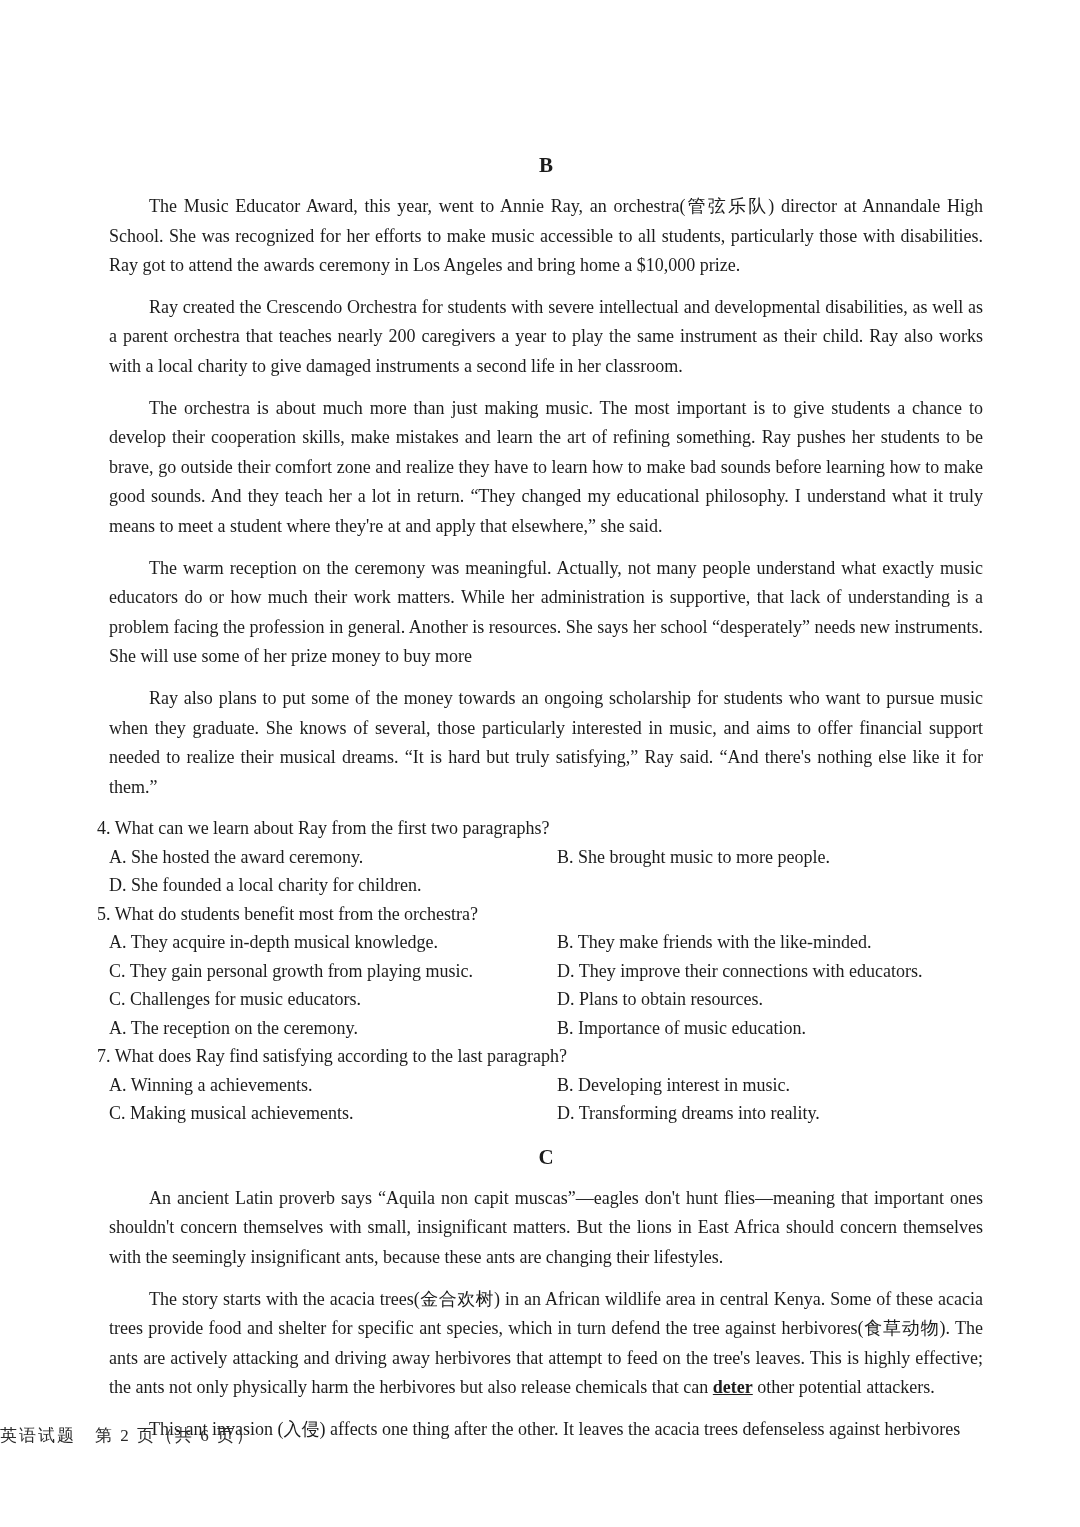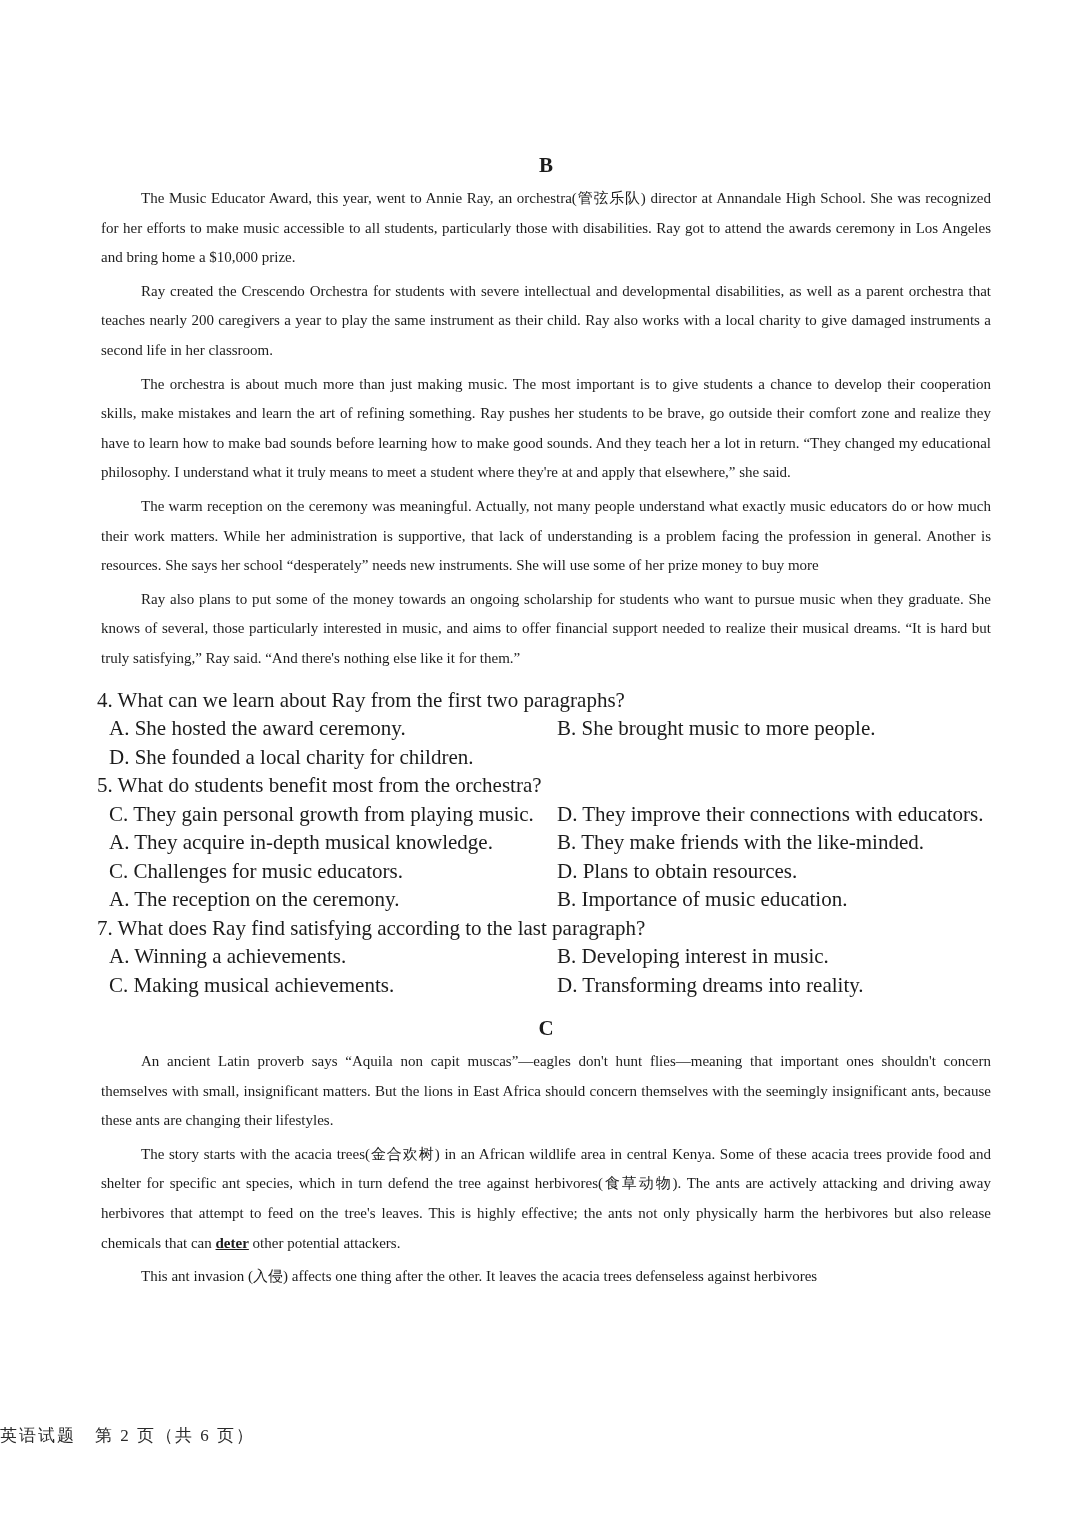--- a/index.html
+++ b/index.html
@@ -19,32 +19,32 @@
     text-align: center;
     font-weight: bold;
     font-size: 21px;
     line-height: 30px;
   }
   .section-heading.c-head {
     margin-top: 14px;
     margin-bottom: 2px;
   }
   p.para {
-    margin: 4px;
+    margin: 12px;
     text-indent: 40px;
     text-align: justify;
-    font-size: 15px;
+    font-size: 18px;
     line-height: 29.6px;
   }
   .keyword {
     font-weight: bold;
     text-decoration: underline;
   }
   .questions {
-    font-size: 21px;
+    font-size: 18px;
     line-height: 28.5px;
     margin-top: 12px;
   }
   .q-line { }
   .opt-row {
     display: flex;
     padding-left: 12px;
     font-family: Liberation Serif, serif;
   }
   .opt-a { width: 448px; flex: 0 0 auto; }
@@ -78,26 +78,26 @@
     <div class="opt-row">
       <div class="opt-a">A. She hosted the award ceremony.</div>
       <div class="opt-b">B. She brought music to more people.</div>
     </div>
     <div class="opt-row">
       <div class="opt-b">D. She founded a local charity for children.</div>
     </div>
 
     <div class="q-line">5. What do students benefit most from the orchestra?</div>
     <div class="opt-row">
+      <div class="opt-a">A. They acquire in-depth musical knowledge.</div>
+      <div class="opt-b">B. They make friends with the like-minded.</div>
+    </div>
+    <div class="opt-row">
       <div class="opt-a">C. They gain personal growth from playing music.</div>
       <div class="opt-b">D. They improve their connections with educators.</div>
-    </div>
-    <div class="opt-row">
-      <div class="opt-a">A. They acquire in-depth musical knowledge.</div>
-      <div class="opt-b">B. They make friends with the like-minded.</div>
     </div>
 
     <div class="opt-row">
       <div class="opt-a">C. Challenges for music educators.</div>
       <div class="opt-b">D. Plans to obtain resources.</div>
     </div>
     <div class="opt-row">
       <div class="opt-a">A. The reception on the ceremony.</div>
       <div class="opt-b">B. Importance of music education.</div>
     </div>

